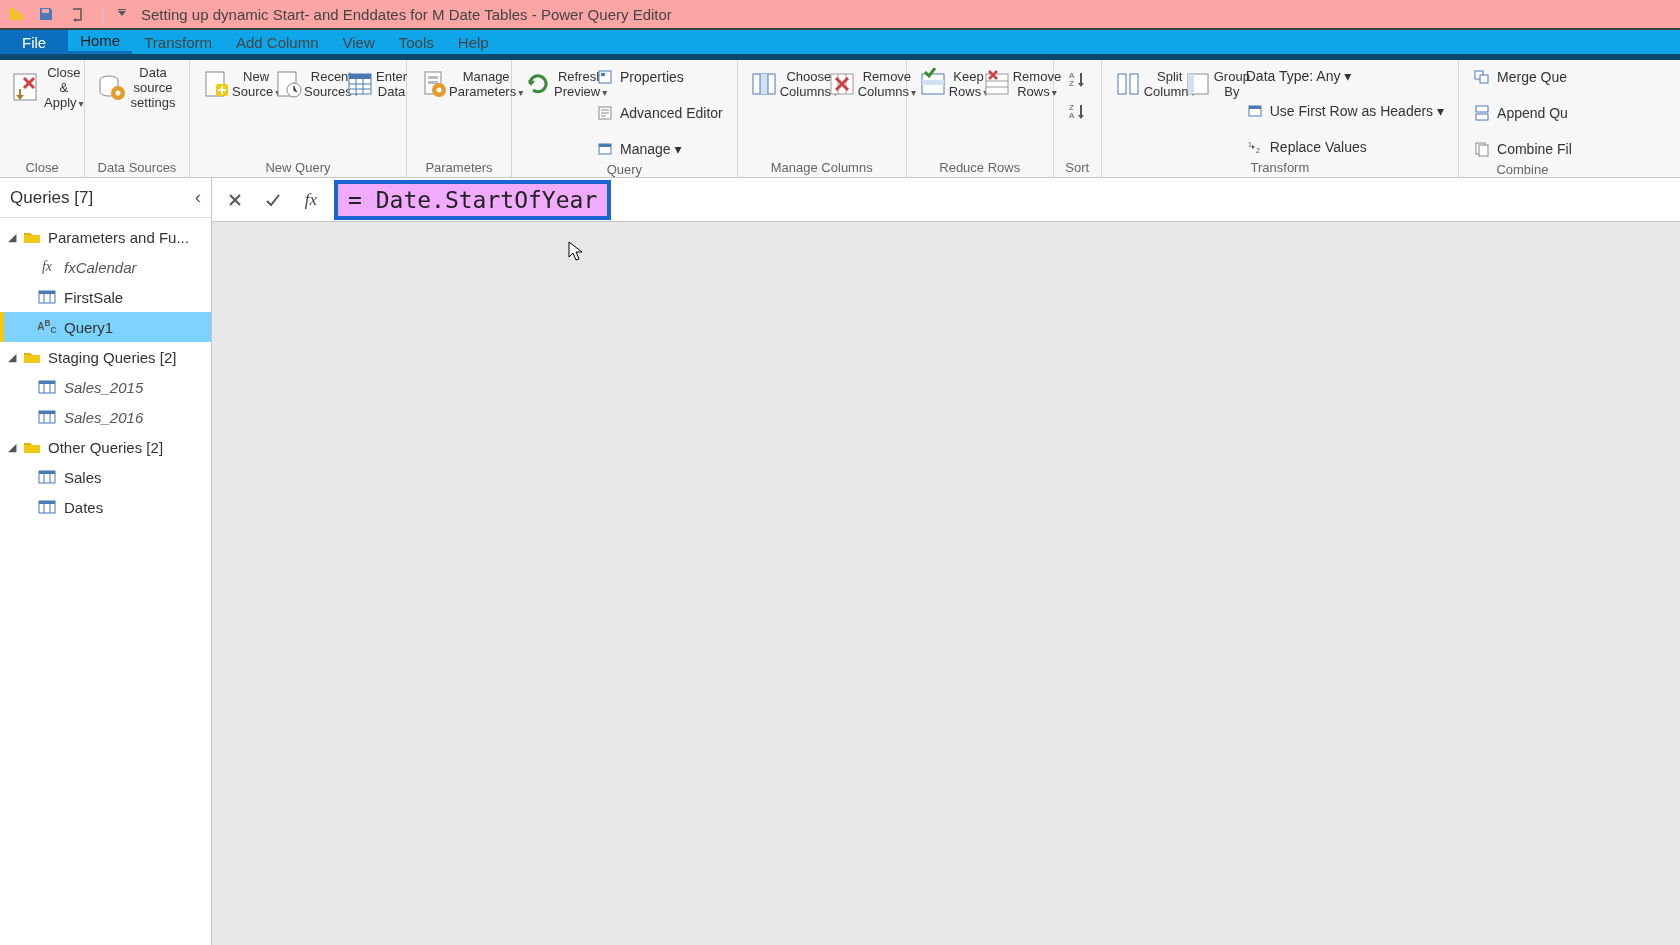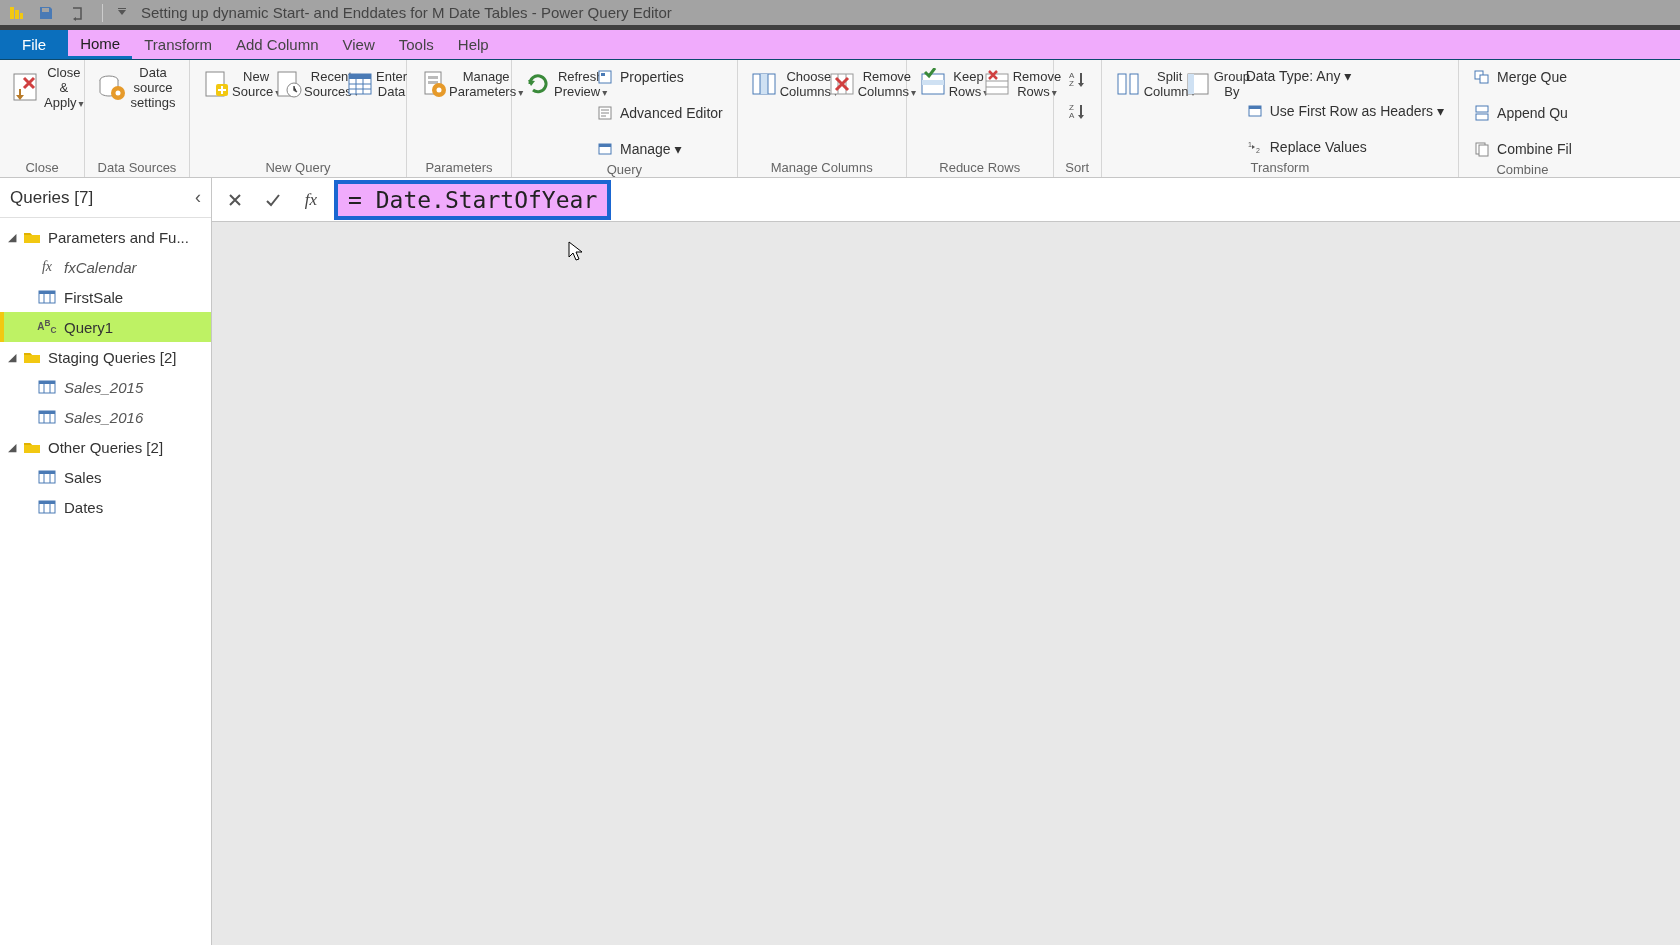--- a/index.html
+++ b/index.html
@@ -1,29 +1,29 @@
 <!DOCTYPE html>
 <html><head>
 <meta charset="utf-8">
 <style>
   * { box-sizing: border-box; margin: 0; padding: 0; font-family: "Segoe UI", Tahoma, sans-serif; }
   body { background: #e8e8e8; width: 1680px; height: 945px; overflow: hidden; }
 
   
-  .title-bar { height: 30px; background: #a3a3a3; display: flex; align-items: center; border-bottom: 5px solid #404040; }
+  .title-bar { height: 30px; background: #fca5a5; display: flex; align-items: center; border-bottom: 2px solid #404040; }
   .app-icon { width: 24px; height: 24px; margin: 0 6px 0 4px; display: flex; align-items: center; justify-content: center; }
   .app-icon svg { width: 16px; height: 16px; }
   .qat { display: flex; align-items: center; gap: 8px; }
   .qat-btn { width: 24px; height: 24px; display: flex; align-items: center; justify-content: center; color: #555; cursor: pointer; }
   .qat-sep { width: 1px; height: 18px; background: #ccc; margin: 0 4px; }
   .qat-dd { width: 14px; height: 24px; display: flex; align-items: center; justify-content: center; color: #555; }
   .title-text { margin-left: 12px; font-size: 15px; color: #444; }
 
   
-  .ribbon-tabs { height: 30px; background: #f0abfc; display: flex; align-items: stretch; border-bottom: 1px solid #0c4a6e; }
+  .ribbon-tabs { height: 30px; background: #0ea5e9; display: flex; align-items: stretch; border-bottom: 6px solid #0c4a6e; }
   .tab { padding: 0 12px; display: flex; align-items: center; font-size: 15px; color: #444; cursor: pointer; }
   .tab.file { background: #0b6fbd; color: #fff; padding: 0 22px; }
   .tab.active { border-bottom: 3px solid #0b6fbd; color: #222; }
 
   
   .ribbon { height: 118px; background: #f7f7f7; border-bottom: 1px solid #c6c6c6; display: flex; }
   .group { border-right: 1px solid #d6d6d6; padding: 4px 8px 2px 8px; display: flex; flex-direction: column; justify-content: space-between; }
   .group-controls { display: flex; align-items: flex-start; gap: 4px; flex: 1; }
   .group-label { text-align: center; font-size: 13px; color: #666; padding-top: 2px; }
 
@@ -42,21 +42,21 @@
   .queries-head { height: 40px; display: flex; align-items: center; justify-content: space-between; padding: 0 10px; border-bottom: 1px solid #e0e0e0; gap: 45px; }
   .queries-head .title { font-size: 17px; color: #333; }
   .collapse-btn { font-size: 18px; color: #555; cursor: pointer; }
 
   .tree { padding: 4px 0; }
   .tree-folder, .tree-item { display: flex; align-items: center; height: 30px; padding-left: 8px; font-size: 15px; color: #333; cursor: pointer; }
   .tree-folder .caret { width: 14px; color: #555; font-size: 11px; }
   .tree-folder .folder-ico { width: 20px; height: 16px; margin-right: 6px; display: flex; align-items: center; justify-content: center; }
   .tree-item { padding-left: 36px; }
   .tree-item .item-ico { width: 22px; height: 18px; margin-right: 6px; display: flex; align-items: center; justify-content: center; }
-  .tree-item.selected { background: #bef264; border-left: 4px solid #f2c811; padding-left: 32px; align-items: center; }
+  .tree-item.selected { background: #7dd3fc; border-left: 4px solid #f2c811; padding-left: 32px; align-items: center; }
   .tree-item.italic { font-style: italic; color: #555; }
 
   .main-area { flex: 1; background: #e8e8e8; display: flex; flex-direction: column; }
   .formula-row { height: 44px; background: #fff; border-bottom: 1px solid #c6c6c6; display: flex; align-items: center; padding: 0 8px; gap: 8px; }
   .fbar-btn { width: 30px; height: 30px; display: flex; align-items: center; justify-content: center; color: #555; cursor: pointer; border-radius: 2px; }
   .fx-label { font-size: 17px; font-style: italic; color: #444; font-family: "Cambria Math", serif; }
   .formula-box { border: 4px solid #1a66d1; padding: 3px 10px; font-family: Consolas, monospace; font-size: 23px; color: #222; background: #f0abfc; }
   .canvas { flex: 1; position: relative; }
   .cursor { position: absolute; left: 355px; top: 18px; width: 18px; height: 22px; }
   .cursor svg { width: 18px; height: 22px; }

